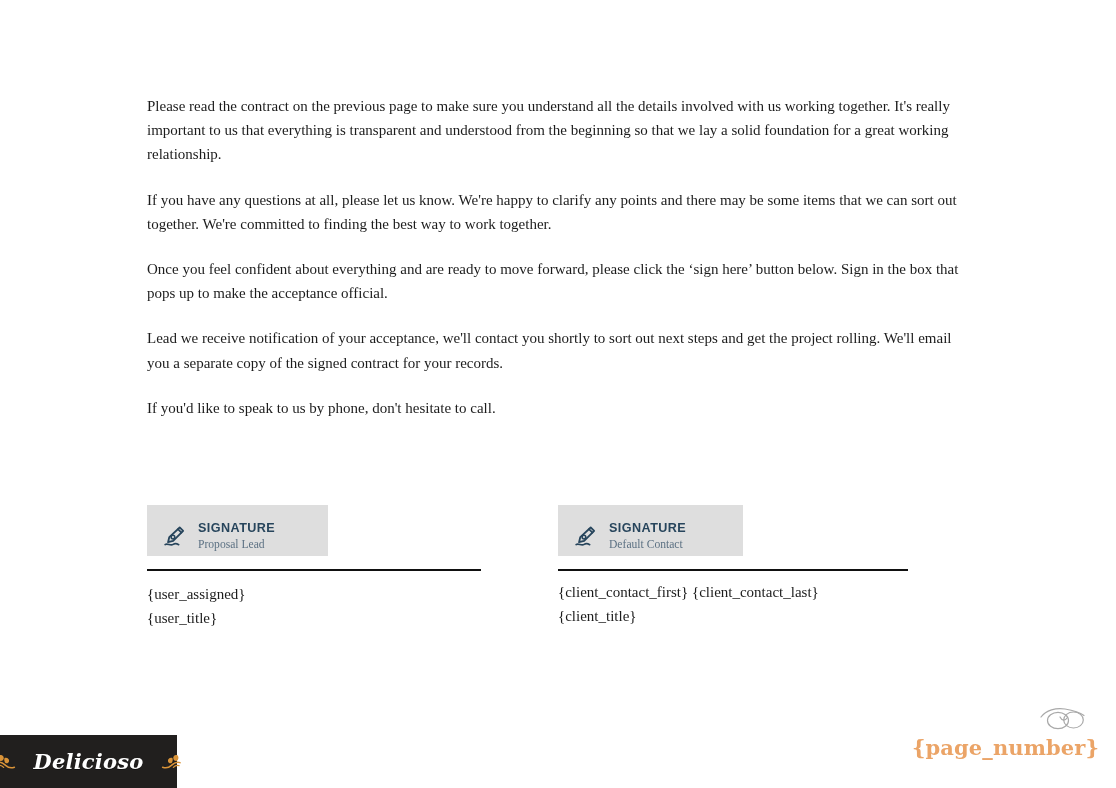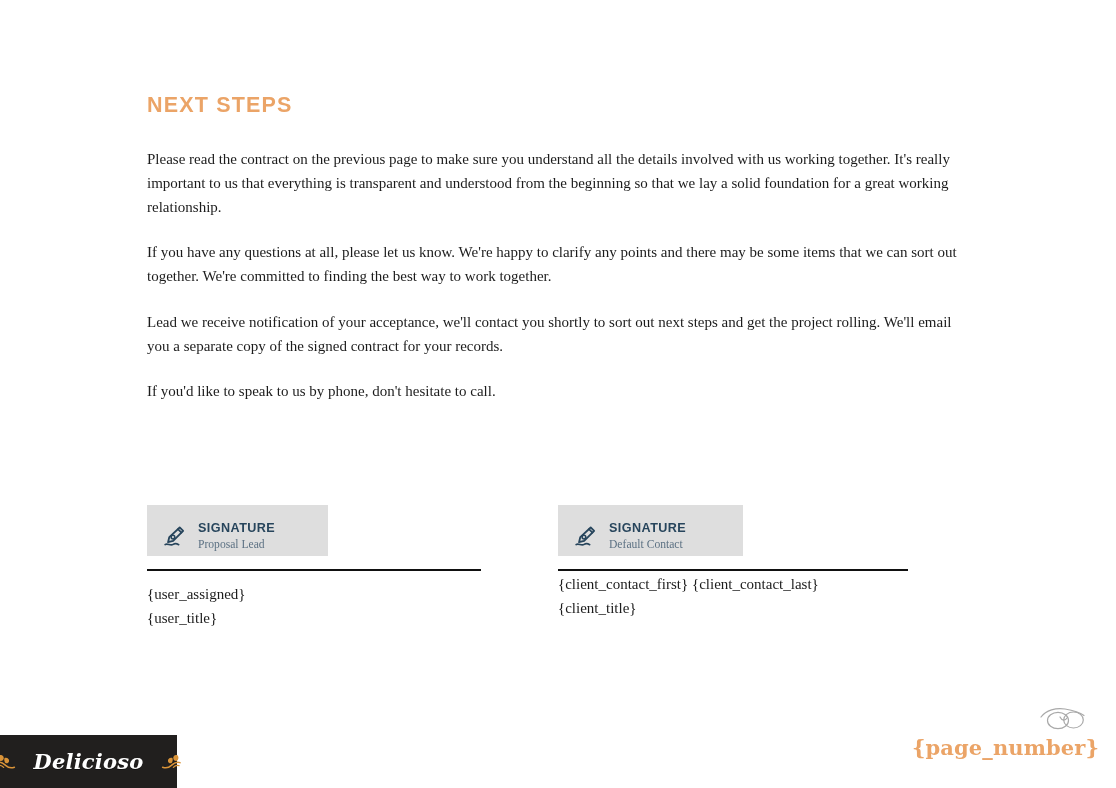--- a/index.html
+++ b/index.html
@@ -102,21 +102,21 @@
   .sig-col.left  .sig-rule { width: 334px; }
   .sig-col.right .sig-rule { width: 350px; }
 
   .sig-fields {
     margin-top: 12px;
     font-family: "Liberation Serif", serif;
     font-size: 15px;
     line-height: 23.5px;
     color: #1c1c1c;
   }
-  .sig-col.right .sig-fields { margin-top: 2px; font-family: Liberation Serif, serif; }
+  .sig-col.right .sig-fields { margin-top: 10px; font-family: Liberation Serif, serif; }
 
   
   .footer-logo {
     position: absolute;
     left: 0;
     top: 735px;
     width: 177px;
     height: 53px;
     background: #211f1e;
     display: flex;
@@ -158,24 +158,24 @@
     margin-top: 5px;
   }
 </style>
 </head>
 <body>
 
 <div class="page">
 
   <div class="content">
 
-    <h1 class="page-title">NEXT STEPS</h1>
 
     <p class="body-par">Please read the contract on the previous page to make sure you understand all the details involved with us working together. It's really important to us that everything is transparent and understood from the beginning so that we lay a solid foundation for a great working relationship.</p>
     <p class="body-par">If you have any questions at all, please let us know. We're happy to clarify any points and there may be some items that we can sort out together. We're committed to finding the best way to work together.</p>
+    <p class="body-par">Once you feel confident about everything and are ready to move forward, please click the ‘sign here’ button below. Sign in the box that pops up to make the acceptance official.</p>
     <p class="body-par">Lead we receive notification of your acceptance, we'll contact you shortly to sort out next steps and get the project rolling. We'll email you a separate copy of the signed contract for your records.</p>
     <p class="body-par">If you'd like to speak to us by phone, don't hesitate to call.</p>
 
   </div>
 
   <div class="sig-area">
 
     <div class="sig-col left">
 
       <div class="sig-btn">

